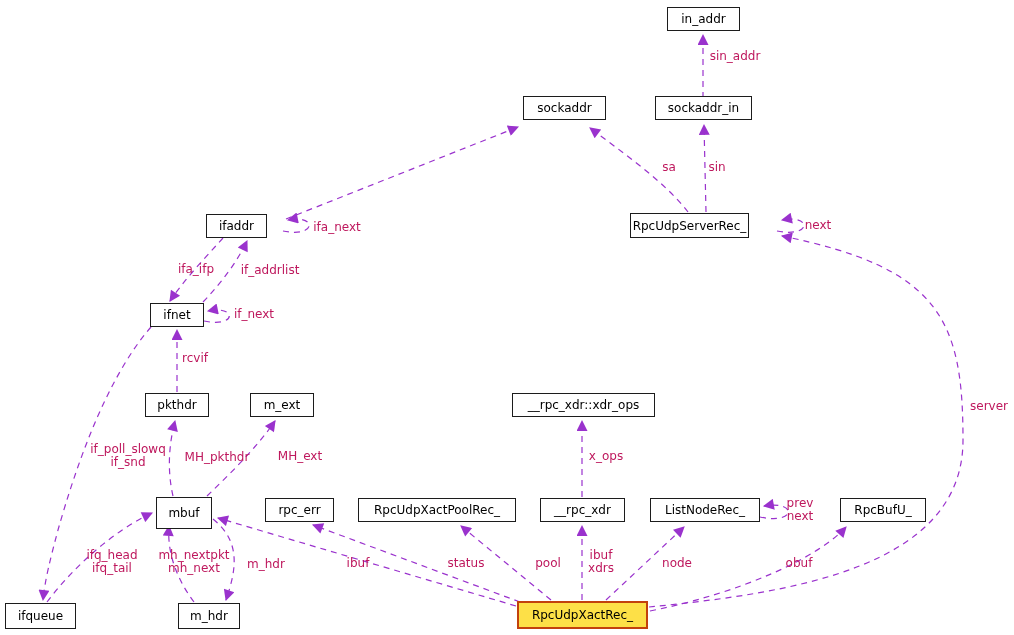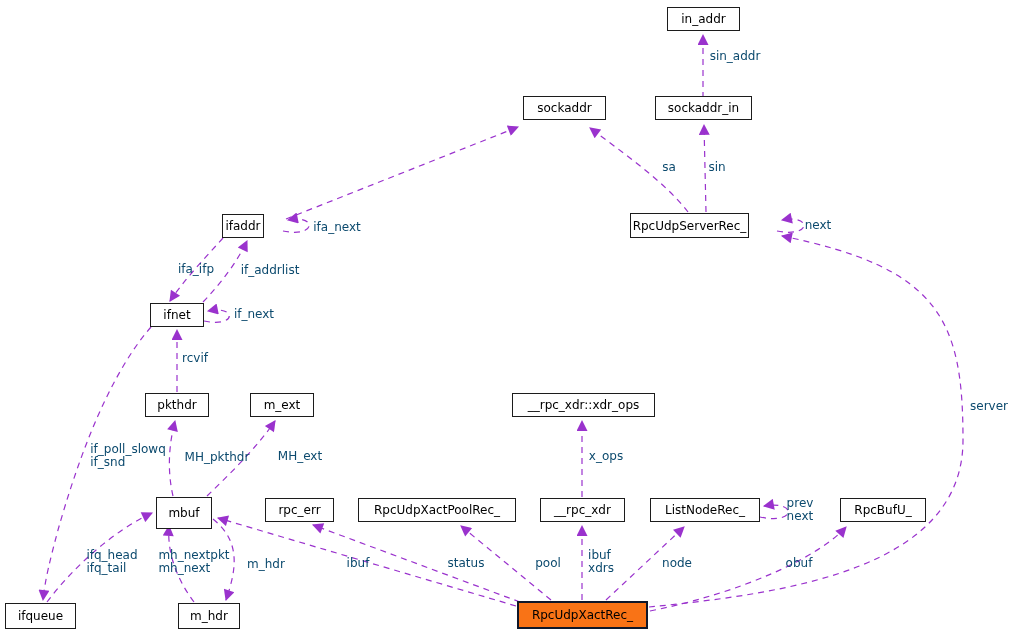--- a/index.html
+++ b/index.html
@@ -2,23 +2,23 @@
 <html><head>
 <meta charset="utf-8">
 <style>
   html,body{margin:0;padding:0;background:#fff;}
   #canvas{position:relative;width:1014px;height:635px;background:#fff;overflow:hidden;
           font-family:"DejaVu Sans",sans-serif;}
   #edges{position:absolute;left:0;top:0;width:1014px;height:635px;}
   .node{position:absolute;box-sizing:border-box;border:1px solid #1c1c1c;background:#fff;
         display:flex;align-items:center;justify-content:center;
         font:12px "DejaVu Sans",sans-serif;color:#000;cursor:pointer;white-space:nowrap;}
-  .node.focus{background:#f97316;border:2px solid #0f172a;cursor:default;}
+  .node.focus{background:#fde047;border:2px solid #c2410c;cursor:default;}
   .elabel{position:absolute;transform:translate(-50%,-50%);
-          font:12px "DejaVu Sans",sans-serif;color:#0c4a6e;text-align:left;
+          font:12px "DejaVu Sans",sans-serif;color:#be185d;text-align:center;
           line-height:13px;white-space:nowrap;}
 </style>
 </head>
 <body>
 
 <div id="canvas">
 
   <svg id="edges" width="1014" height="635" viewBox="0 0 1014 635" fill="none" stroke="#9a32cd" stroke-width="1.2" stroke-dasharray="6,5">
     <defs>
       <marker id="arr" markerUnits="userSpaceOnUse" markerWidth="14" markerHeight="11" viewBox="0 0 10 10" refX="9" refY="5" orient="auto">
@@ -49,21 +49,21 @@
     <path marker-end="url(#arr)" d="M582,497 L582,421"></path>
     <path marker-end="url(#arr)" d="M606,600 L684,527"></path>
     <path marker-end="url(#arr)" d="M760,517 C797,525 797,500 764,506"></path>
     <path marker-end="url(#arr)" d="M650,611 C740,593 818,558 846,527"></path>
   </svg>
 
   <div class="node" style="left:667px;top:7px;width:73px;height:24px">in_addr</div>
   <div class="node" style="left:523px;top:96px;width:83px;height:24px">sockaddr</div>
   <div class="node" style="left:655px;top:96px;width:97px;height:24px">sockaddr_in</div>
   <div class="node" style="left:630px;top:213px;width:119px;height:25px">RpcUdpServerRec_</div>
-  <div class="node" style="left:222px;top:214px;width:42px;height:24px">ifaddr</div>
+  <div class="node" style="left:206px;top:214px;width:61px;height:24px">ifaddr</div>
   <div class="node" style="left:150px;top:303px;width:54px;height:24px">ifnet</div>
   <div class="node" style="left:145px;top:393px;width:64px;height:24px">pkthdr</div>
   <div class="node" style="left:250px;top:393px;width:64px;height:24px">m_ext</div>
   <div class="node" style="left:512px;top:393px;width:143px;height:24px">__rpc_xdr::xdr_ops</div>
   <div class="node" style="left:156px;top:497px;width:56px;height:32px">mbuf</div>
   <div class="node" style="left:265px;top:498px;width:69px;height:24px">rpc_err</div>
   <div class="node" style="left:358px;top:498px;width:158px;height:24px">RpcUdpXactPoolRec_</div>
   <div class="node" style="left:540px;top:498px;width:85px;height:24px">__rpc_xdr</div>
   <div class="node" style="left:650px;top:498px;width:110px;height:24px">ListNodeRec_</div>
   <div class="node" style="left:840px;top:498px;width:86px;height:24px">RpcBufU_</div>

